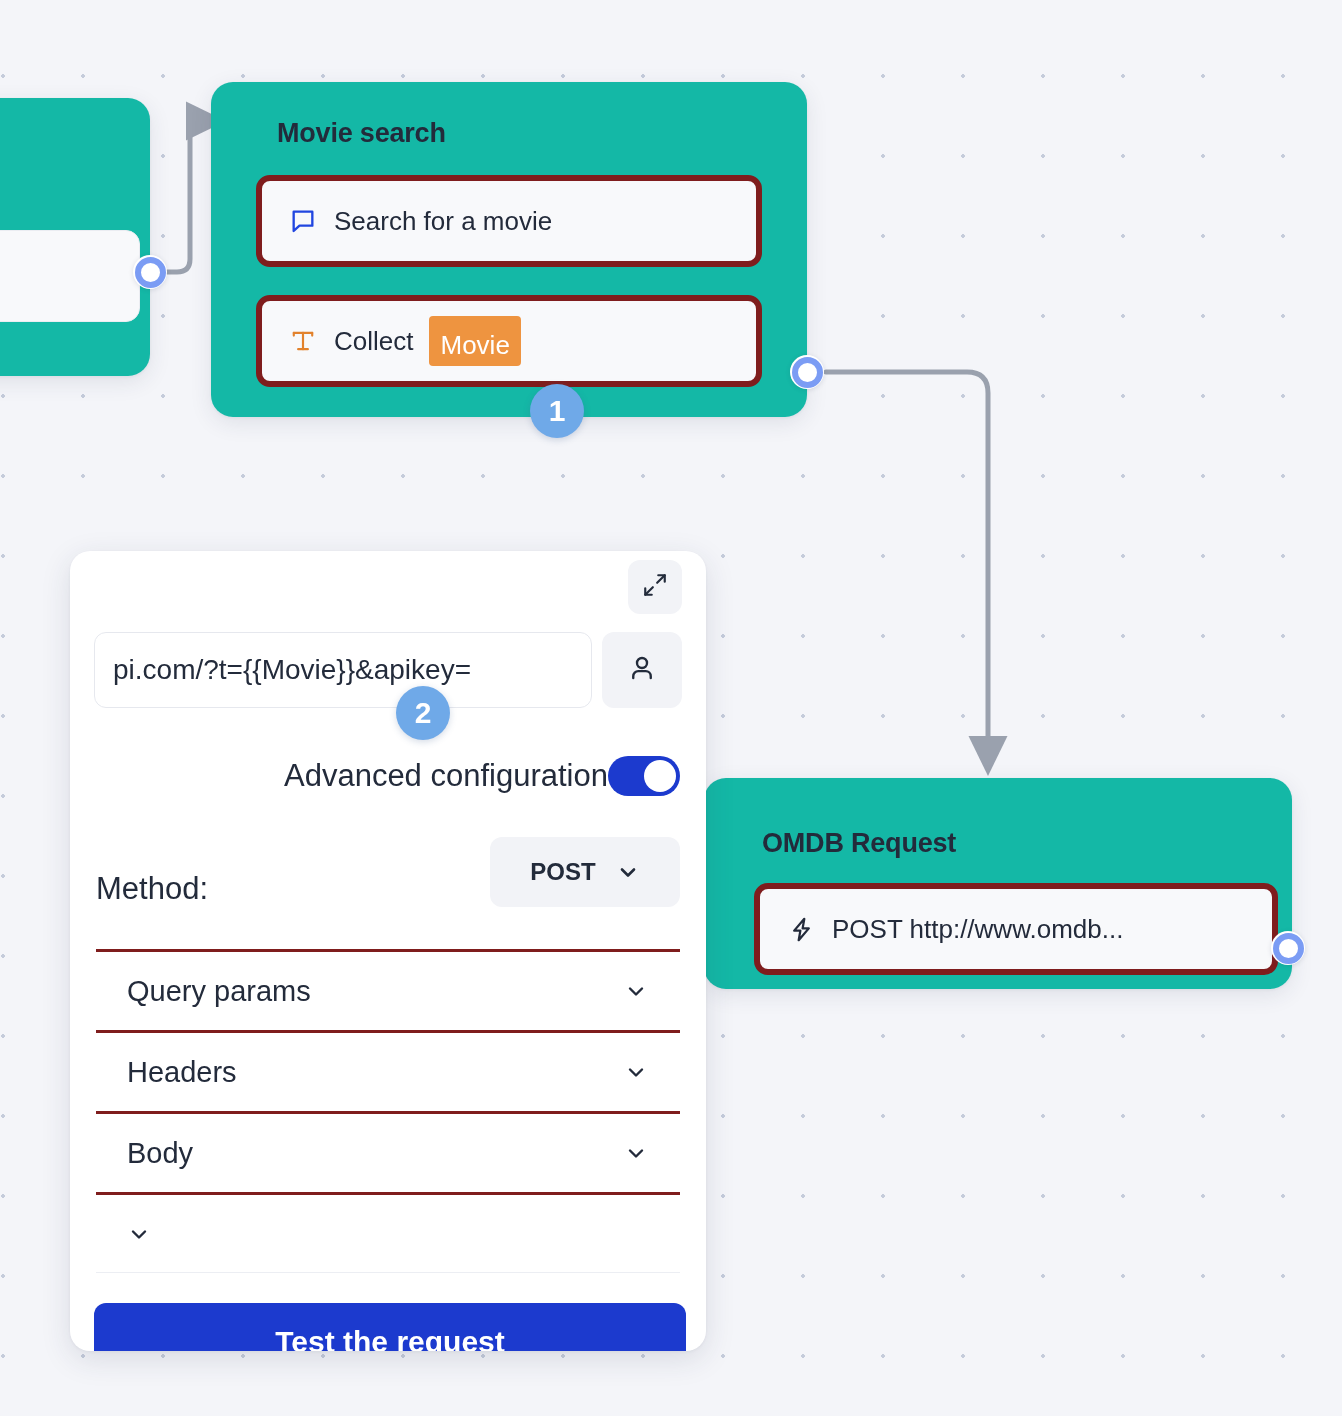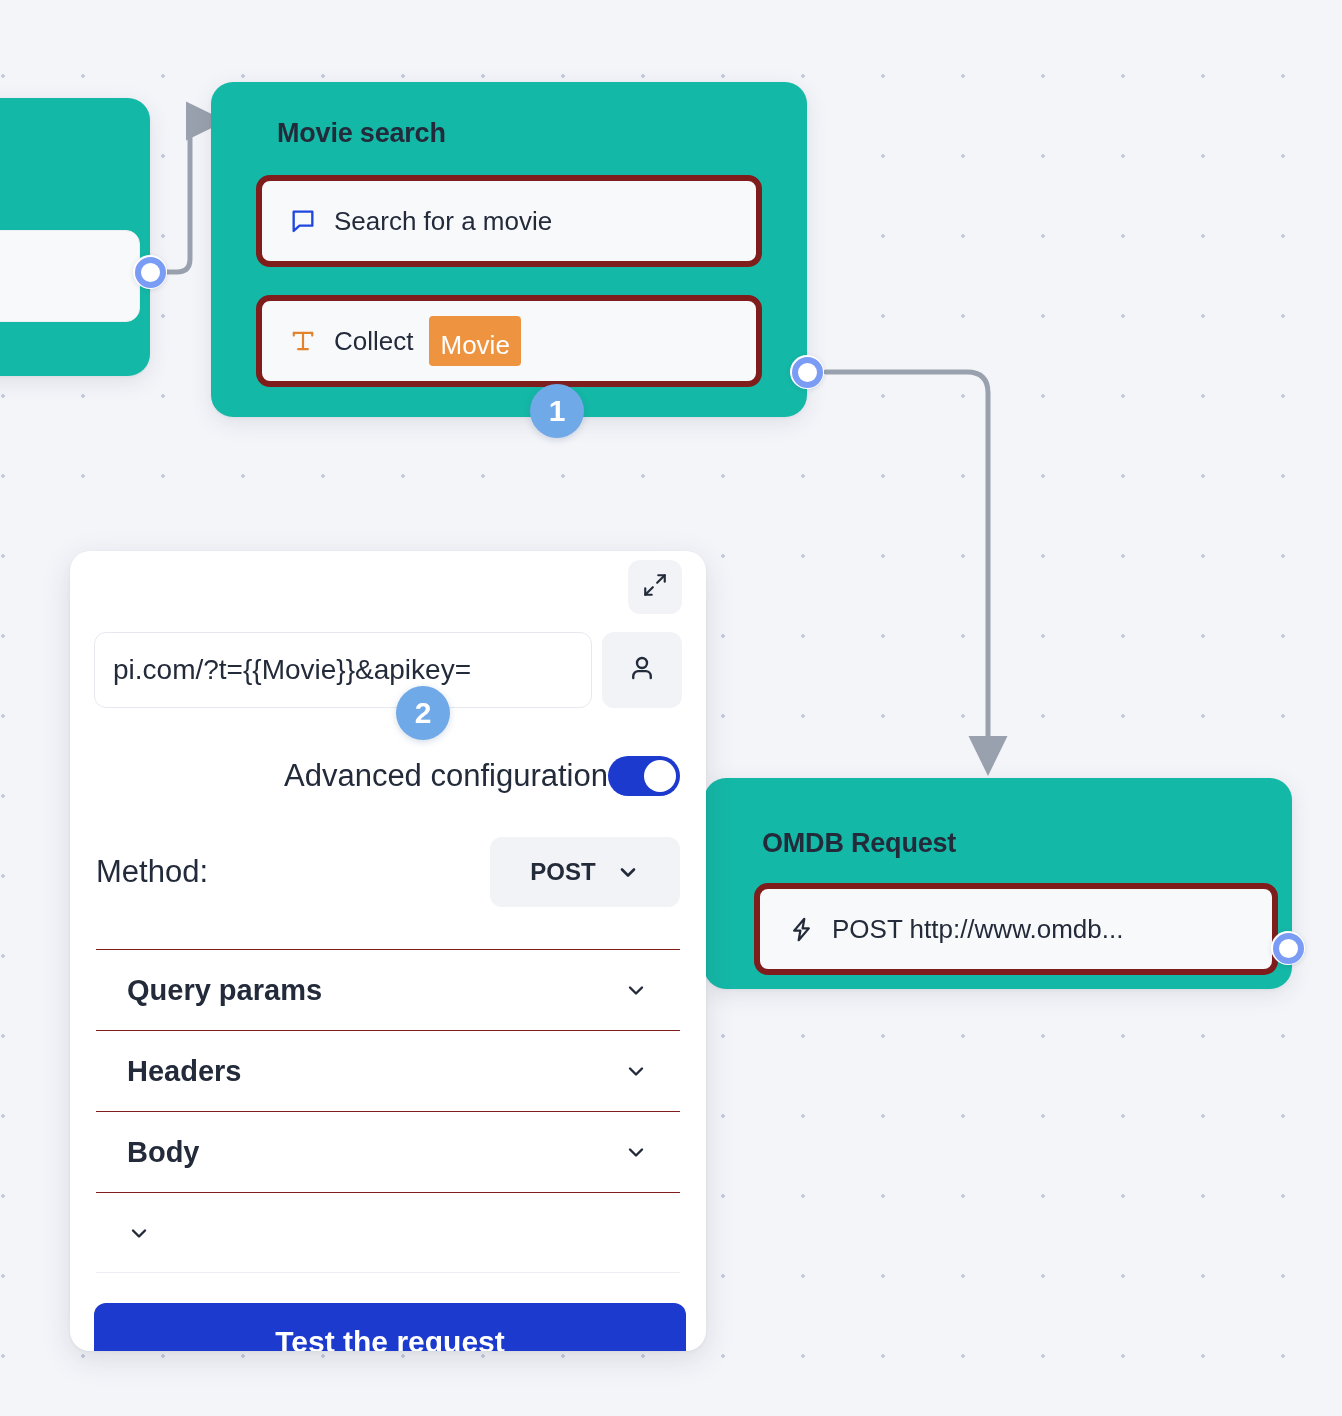--- a/index.html
+++ b/index.html
@@ -225,21 +225,21 @@
   .toggle .knob {
     position: absolute;
     top: 4px; left: 36px;
     width: 32px; height: 32px;
     border-radius: 50%;
     background: #ffffff;
   }
 
   .method-row {
     display: flex;
-    align-items: center;
+    align-items: flex-end;
     justify-content: space-between;
     margin-top: 41px;
     padding: 0 2px;
   }
   .method-label { font-size: 31px; color: #232b3b; }
   .method-select {
     width: 190px; height: 70px;
     background: #f2f3f7;
     border-radius: 12px;
     display: flex;
@@ -248,27 +248,26 @@
     gap: 20px;
     font-size: 24px;
     font-weight: 700;
     color: #232b3b;
     cursor: pointer;
   }
 
   .accordion { margin-top: 42px; padding: 0 2px; }
   .acc-item {
     height: 81px;
-    border-top: 1px solid #7f1d1d;
+    border-top: 3px solid #7f1d1d;
     display: flex;
     align-items: center;
     justify-content: space-between;
     padding: 0 32px 0 31px;
     cursor: pointer;
-    font-weight: bold;
   }
   .acc-item:last-child { border-bottom: 1px solid #eceef3; }
   .acc-label { font-size: 29px; color: #232b3b; }
 
   .test-btn {
     display: block;
     width: 592px;
     height: 78px;
     margin: 30px 0 0 0;
     background: #1c3ace;

